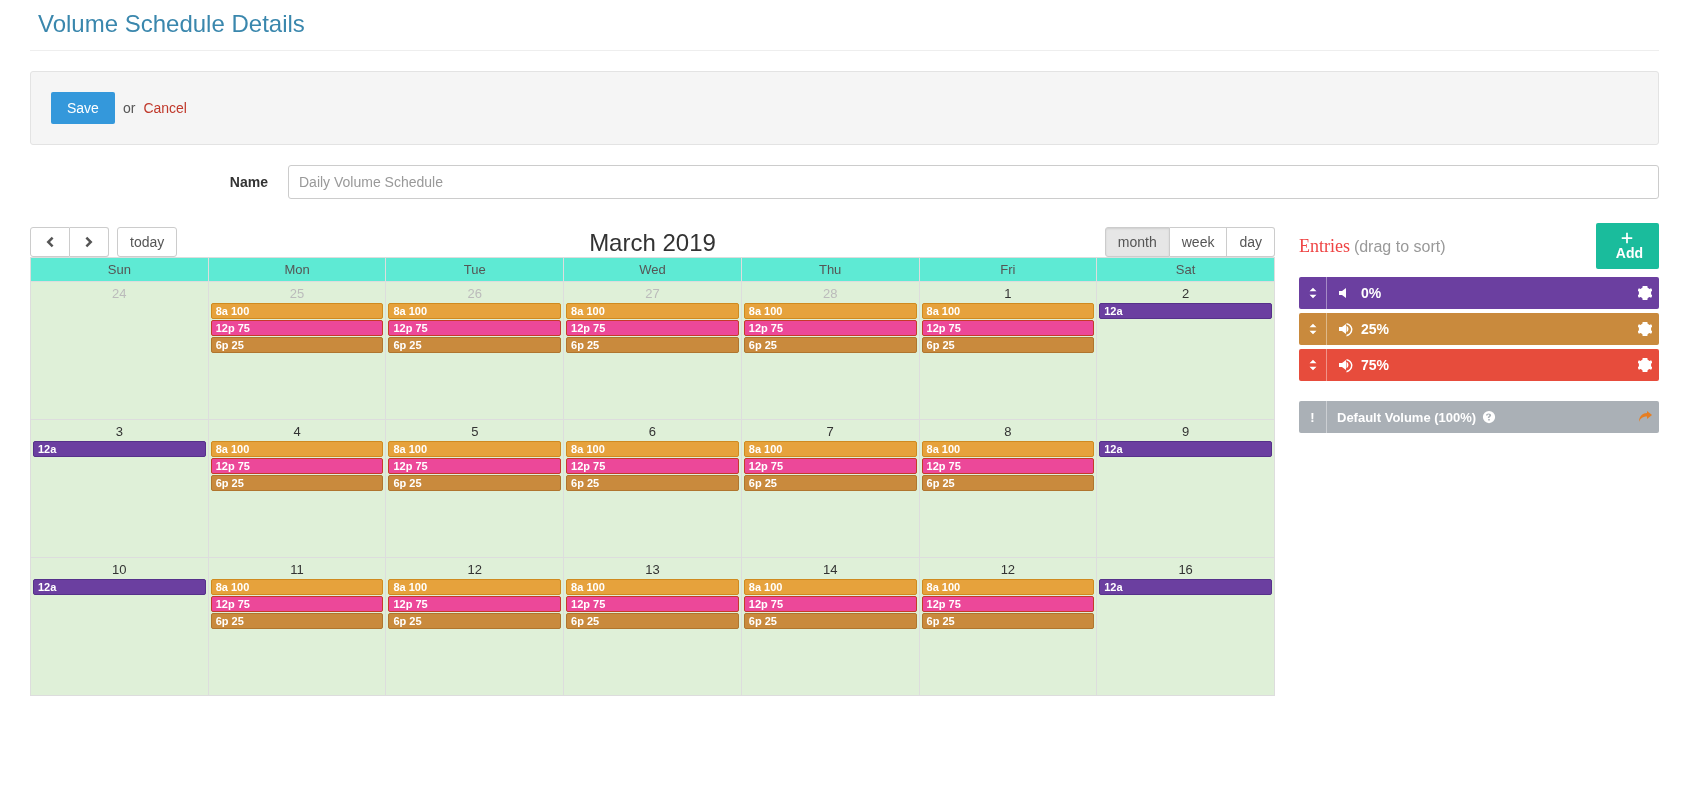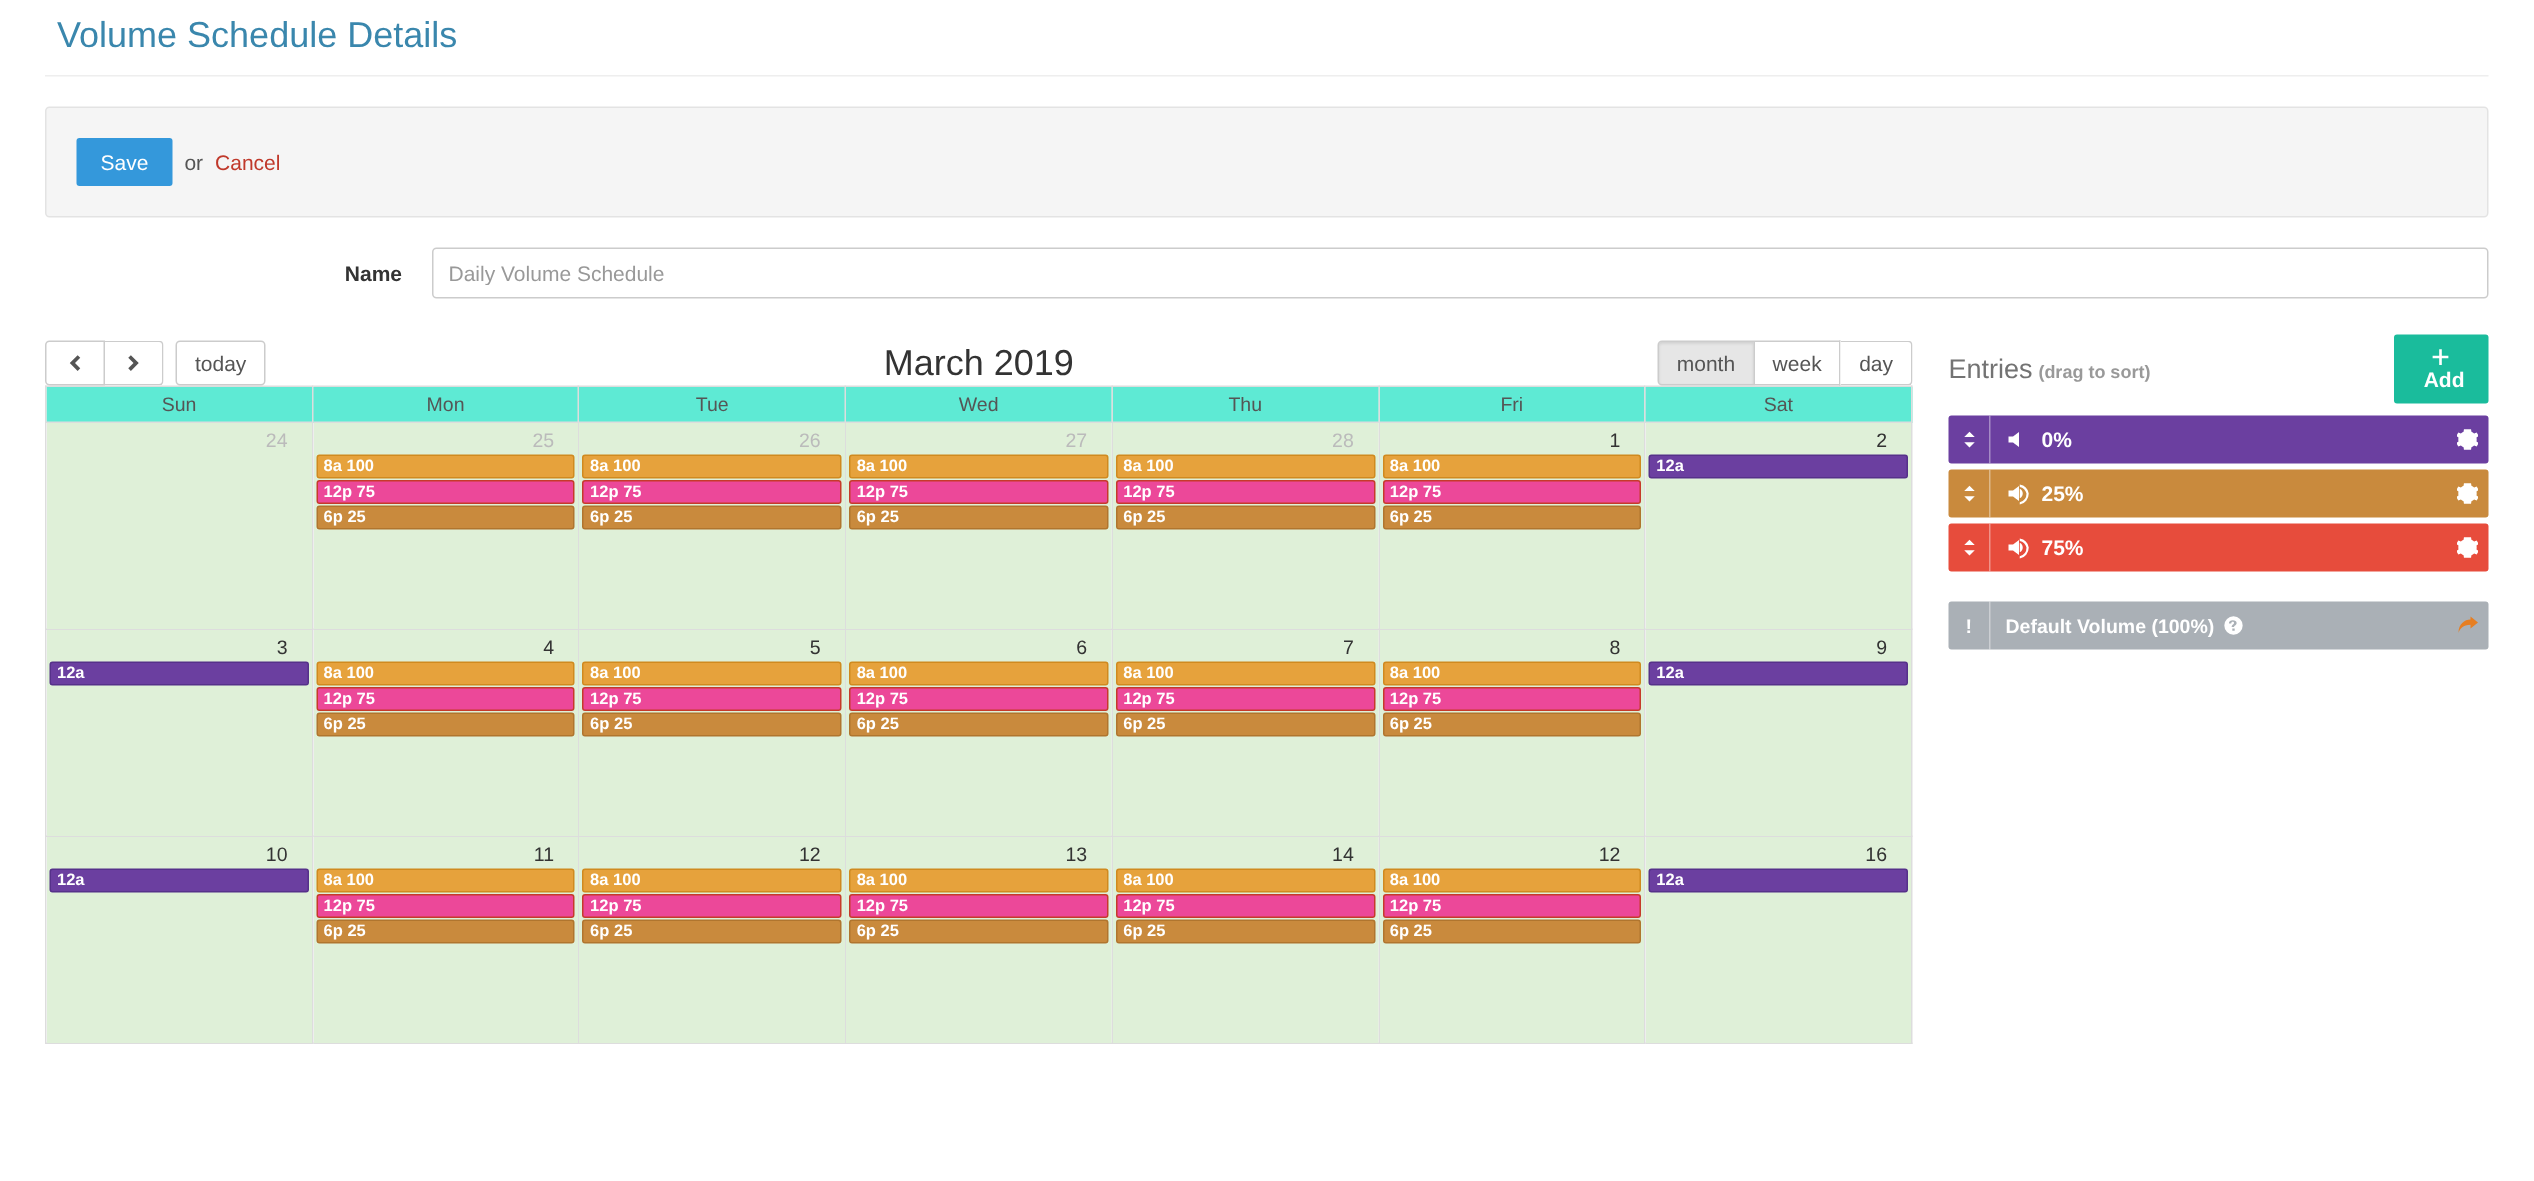--- a/index.html
+++ b/index.html
@@ -96,21 +96,21 @@
   .calendar td {
     border: 1px solid #ddd;
     height: 138px;
     vertical-align: top;
     padding: 0;
     background: #dff0d8;
     position: relative;
   }
   .calendar td.other-month { color: #bbb; }
   .day-num {
-    text-align: right;
+    text-align: center;
     padding: 4px 16px 2px;
     font-size: 13px;
     color: #333;
   }
   td.other-month .day-num { color: #bbb; }
   .events { padding: 0 2px; }
   .event {
     font-size: 11px;
     font-weight: 700;
     color: #fff;
@@ -121,22 +121,22 @@
     overflow: hidden;
     border: 1px solid rgba(0,0,0,0.15);
   }
   .ev-orange { background: #e6a23c; border-color: #d08a1f; }
   .ev-red    { background: #ec4899; border-color: #c63a2a; }
   .ev-brown  { background: #c98a3d; border-color: #b0752e; }
   .ev-purple { background: #6b3fa0; border-color: #56318a; }
 
   
   .entries-header { display: flex; align-items: center; justify-content: space-between; margin-bottom: 8px;}
-  .entries-title { font-size: 18px; color: #737373; font-weight: 400;}
-  .entries-sub { font-size: 12px; color: #999; font-weight: bold; }
+  .entries-title { font-size: 18px; color: #ef4444; font-weight: 400; font-family: Liberation Serif, serif;}
+  .entries-sub { font-size: 16px; color: #999; }
   .entry-row {
     display: flex;
     align-items: center;
     color: #fff;
     border-radius: 2px;
     margin-bottom: 4px;
     font-weight: 700;
     font-size: 14px;
     overflow: hidden;
   }

